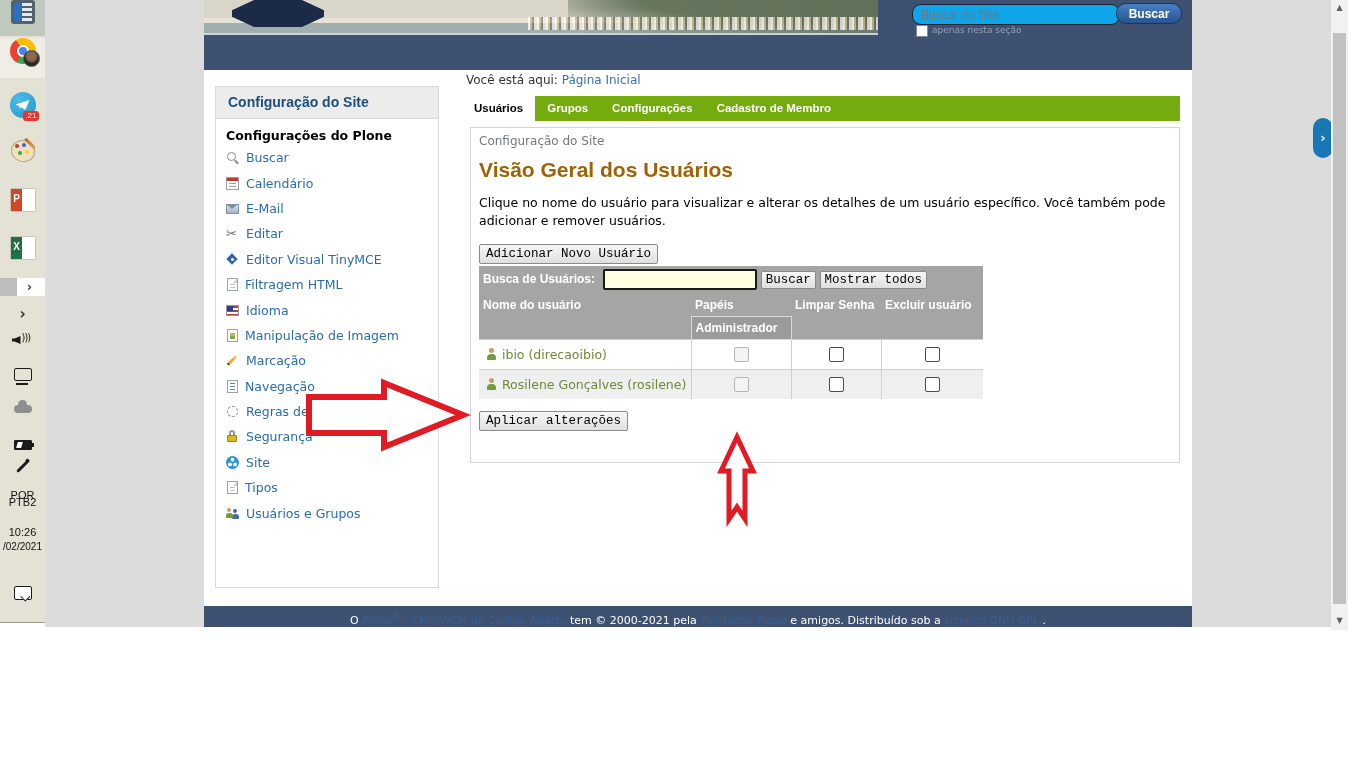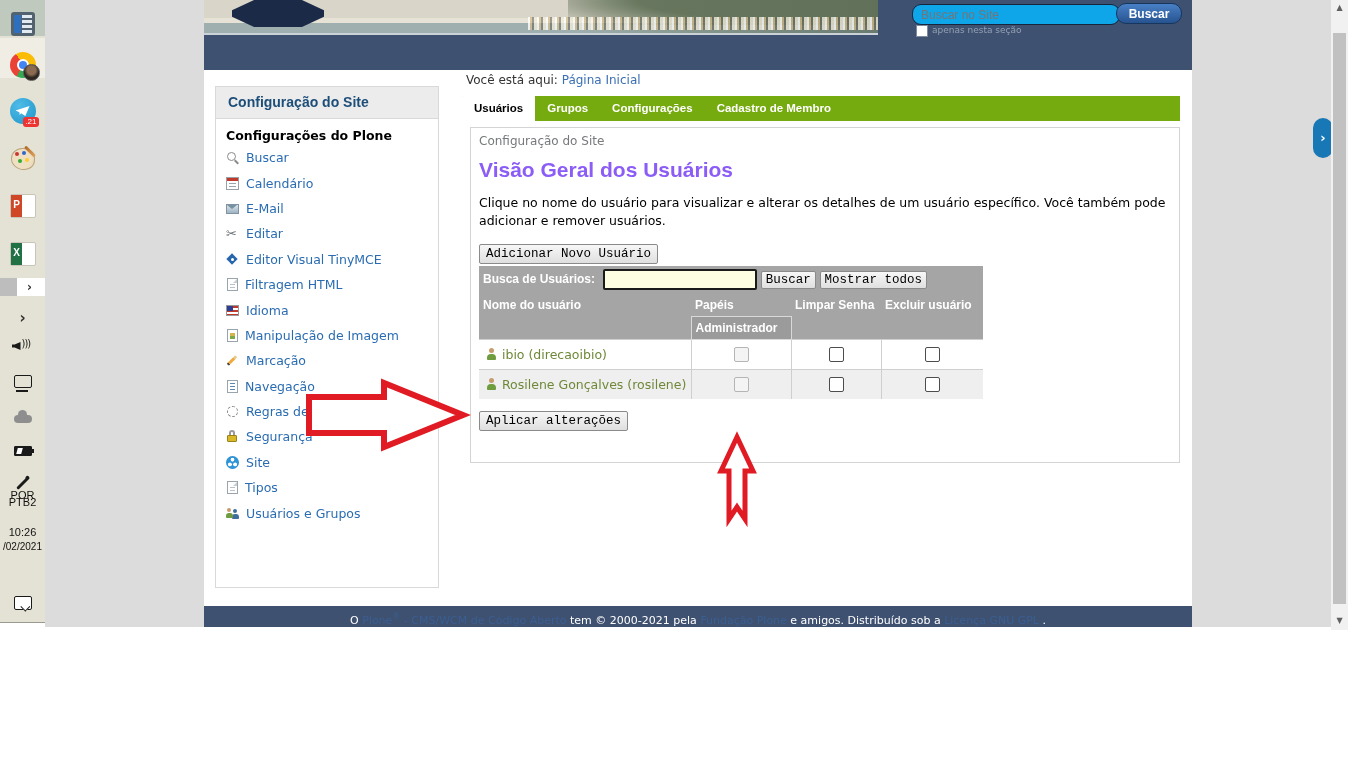--- a/index.html
+++ b/index.html
@@ -2,21 +2,21 @@
 <html><head>
 <meta charset="utf-8">
 <style>
   html,body{margin:0;padding:0;background:#fff;}
   #screen{position:relative;width:1366px;height:768px;background:#fff;overflow:hidden;
           font-family:"DejaVu Sans","Liberation Sans",sans-serif;font-size:12px;color:#000;}
   .abs{position:absolute;}
 
   
   #taskbar{left:0;top:0;width:45px;height:622px;background:#E4E2D4;border-bottom:1px solid #9a9a8e;}
-  .tb-tile{position:absolute;left:0;width:45px;display:flex;align-items:flex-end;justify-content:center;}
+  .tb-tile{position:absolute;left:0;width:45px;display:flex;align-items:flex-start;justify-content:center;}
   .tile-teal{background:#BFC9BD;}
   .tile-active{background:#F0EEE4;}
   .ic{position:relative;display:inline-block;}
   
   .ic-calc{width:24px;height:24px;background:#53626F;border-radius:3px;}
   .ic-calc::before{content:"";position:absolute;left:3px;top:3px;width:7px;height:18px;background:#2E6FC0;}
   .ic-calc::after{content:"";position:absolute;right:3px;top:3px;width:10px;height:18px;
      background:repeating-linear-gradient(#E3EAF1 0 3px,transparent 3px 5px);}
   
   .ic-chrome{width:26px;height:26px;border-radius:50%;
@@ -156,21 +156,21 @@
 
   
   #tabs-bar{position:absolute;left:258px;top:6px;width:718px;height:25px;background:#76AB0F;}
   .tab{position:relative;float:left;height:25px;line-height:25px;padding:0 12px;font-size:11.5px;font-weight:bold;
      color:#fff;font-family:"Liberation Sans",sans-serif;cursor:pointer;}
   .tab.active{background:#fff;color:#000;height:27px;border-radius:3px 3px 0 0;margin-top:-2px;line-height:29px;}
 
   
   #content-box{position:absolute;left:266px;top:37px;width:710px;height:336px;border:1px solid #D4D4D4;background:#fff;box-sizing:border-box;padding:6px 8px;}
   #content-crumb{font-size:12px;color:#75797C;cursor:pointer;}
-  #page-title{font-family:"Liberation Sans",sans-serif;font-size:21px;font-weight:bold;margin:10px 0 0 0;color:#8b5cf6;}
+  #page-title{font-family:"Liberation Sans",sans-serif;font-size:21px;font-weight:bold;margin:10px 0 0 0;color:#a16207;}
   .para{font-size:12.5px;line-height:1.45;margin-top:12px;max-width:700px;}
   .win-btn{display:inline-block;background:linear-gradient(#F7F7F7,#DFDFDF);border:1px solid #8A8A8A;border-radius:2px;
      padding:2px 6px;font-size:12.5px;font-family:Liberation Mono, monospace;color:#000;cursor:pointer;}
   #add-user-btn{margin-top:14px;}
   #apply-btn{margin-top:12px;}
 
   
   #users-table{border-collapse:collapse;margin-top:2px;width:504px;table-layout:fixed;}
   #users-table td{vertical-align:middle;}
   .t-search td{background:#A5A5A5;padding:3px 4px;height:20px;}

